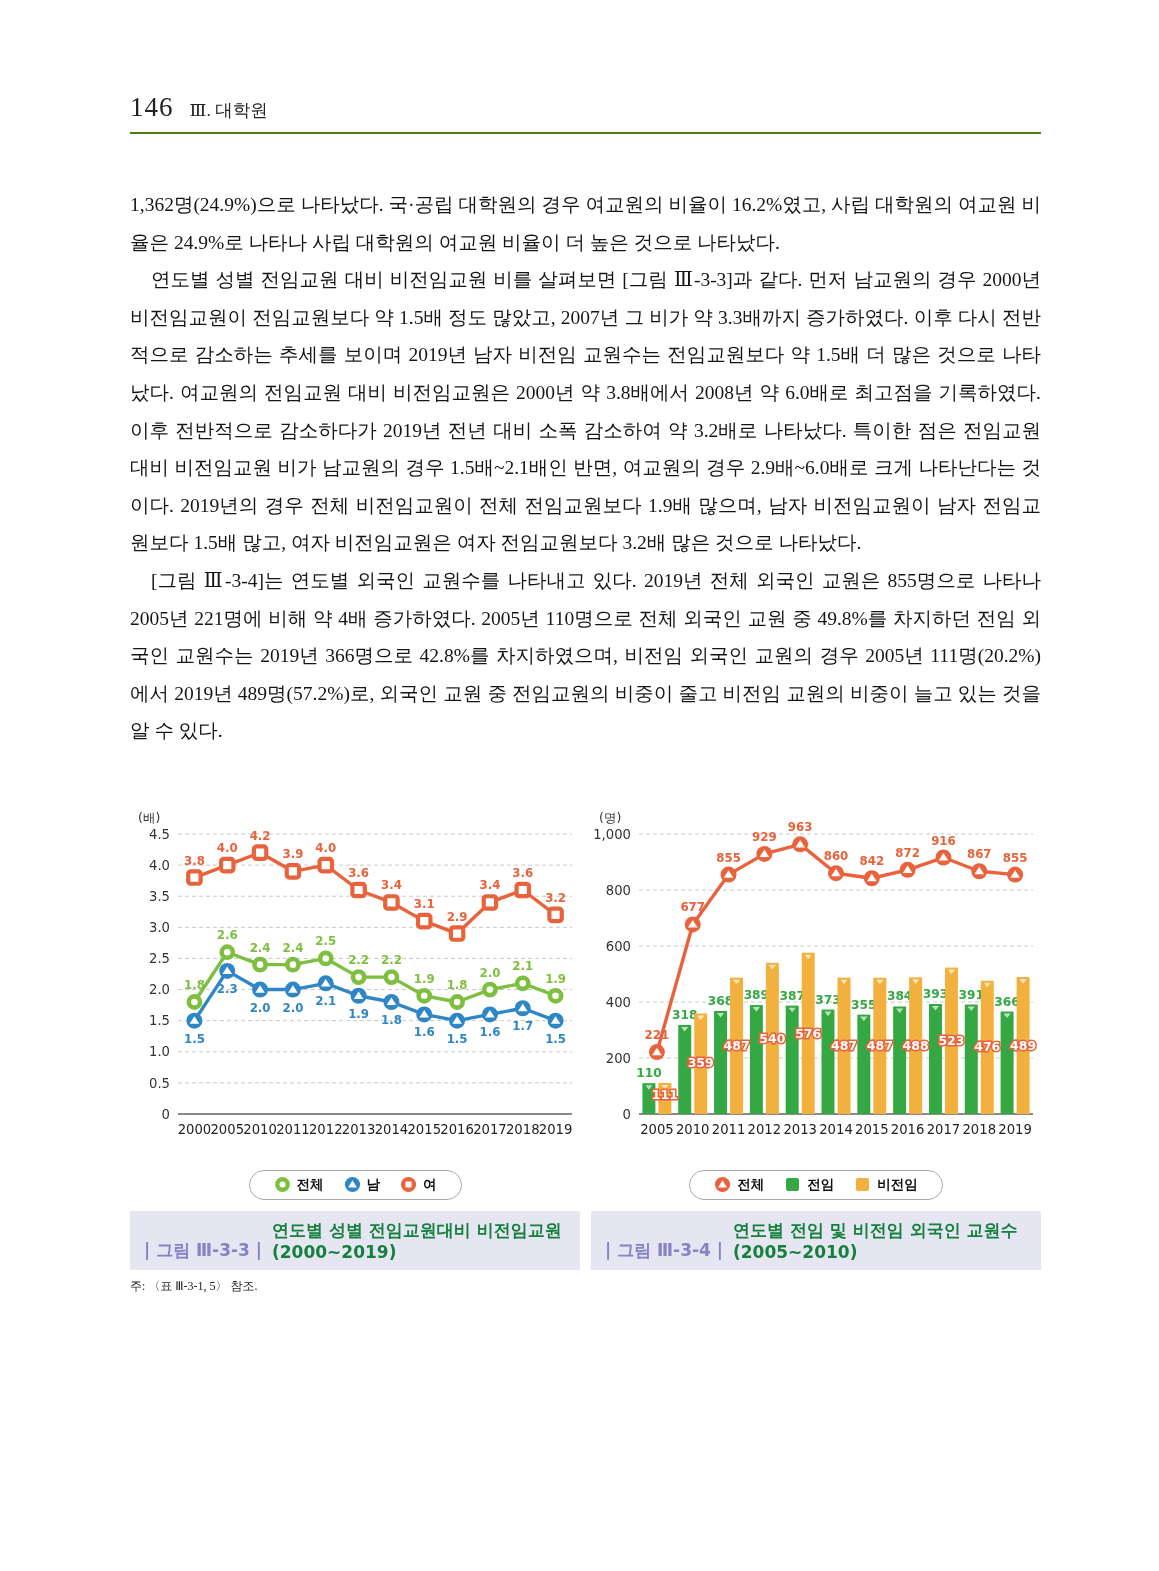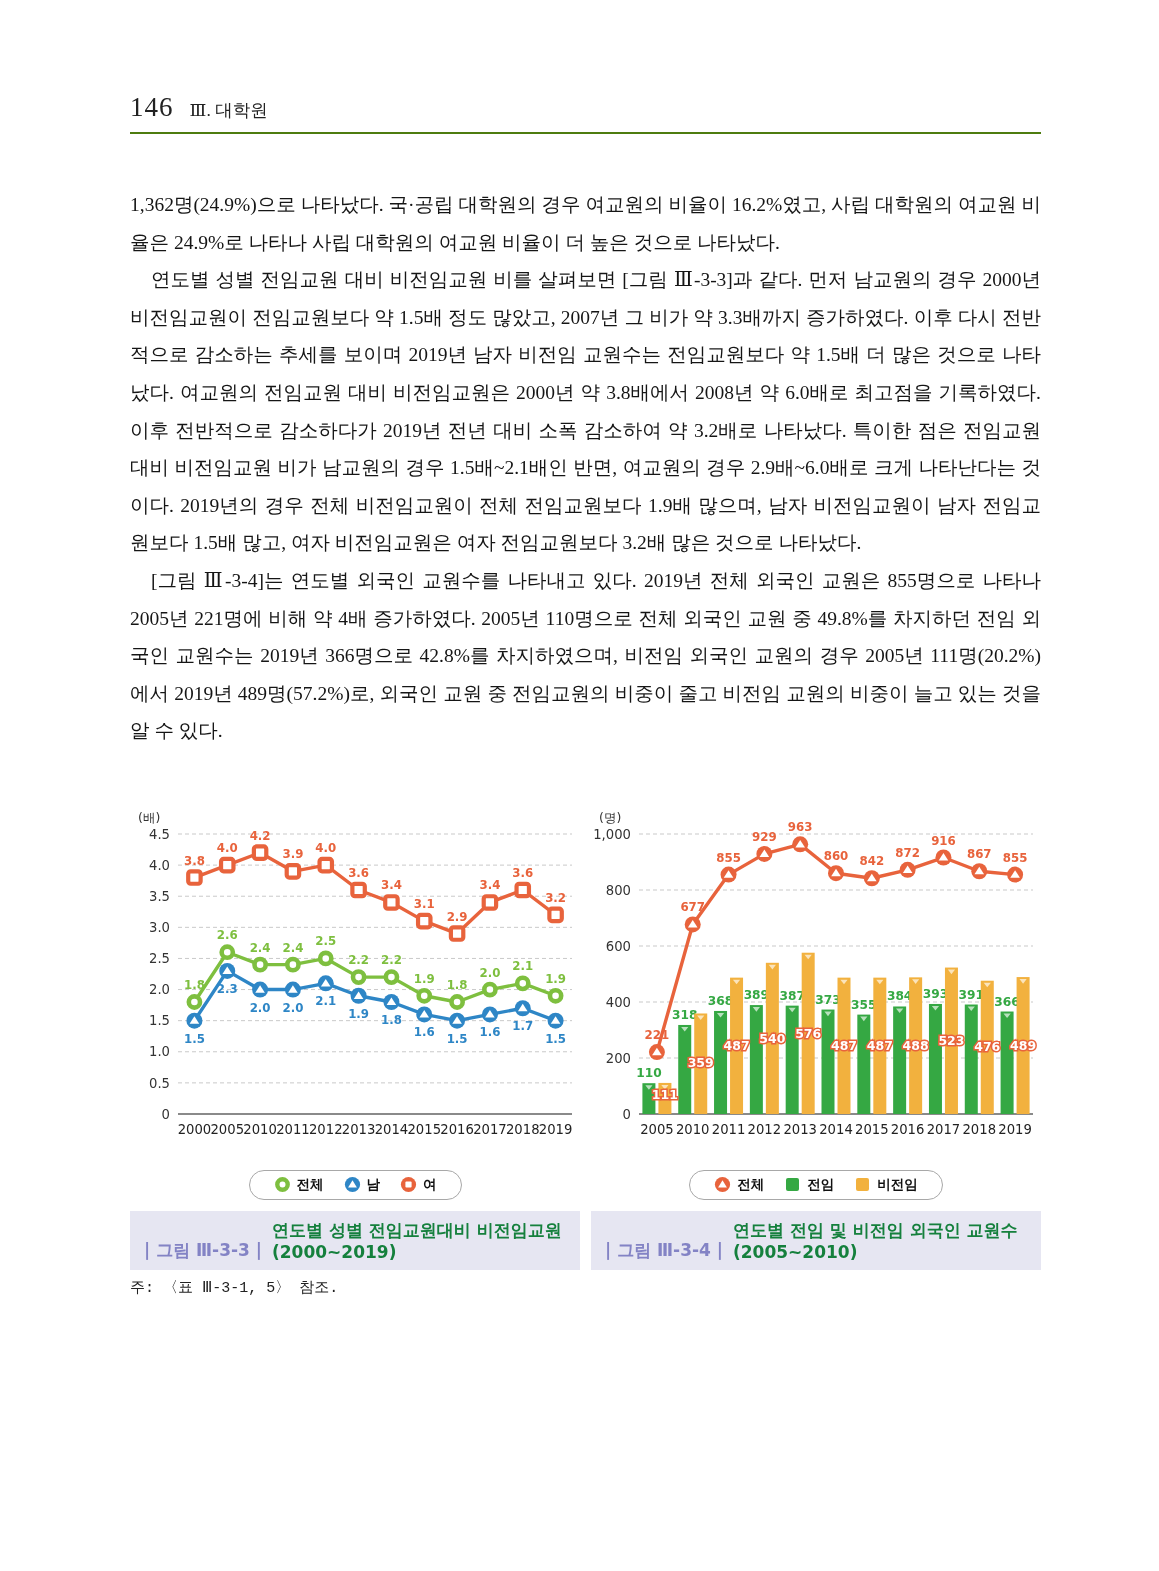--- a/index.html
+++ b/index.html
@@ -35,22 +35,22 @@
     font-size:13.5px;font-weight:600;color:#111;background:#fff;}
   .legend-item{display:flex;align-items:center;gap:6px;}
   .legend-item svg{display:block;}
 
   .caption{margin-top:11px;background:var(--caption-bg,#e6e6f2);
     padding:8px 8px 8px 14px;display:flex;align-items:flex-end;gap:10px;
     font-family:"DejaVu Sans","Liberation Sans",sans-serif;
     font-size:17px;font-weight:700;}
   .cap-prefix{color:var(--caption-accent,#8383c5);white-space:nowrap;}
   .cap-title{color:#15803d;}
-  .fig-note{margin-top:8px;font-family:Liberation Mono, monospace;
-    font-size:15px;color:#222;}
+  .fig-note{margin-top:8px;font-family:Liberation Serif, serif;
+    font-size:12px;color:#222;}
 </style>
 </head>
 <body>
 
 <div class="page">
 
   <header class="page-header">
     <span class="page-num">146</span>
     <span class="page-section">Ⅲ. 대학원</span>
   </header>

